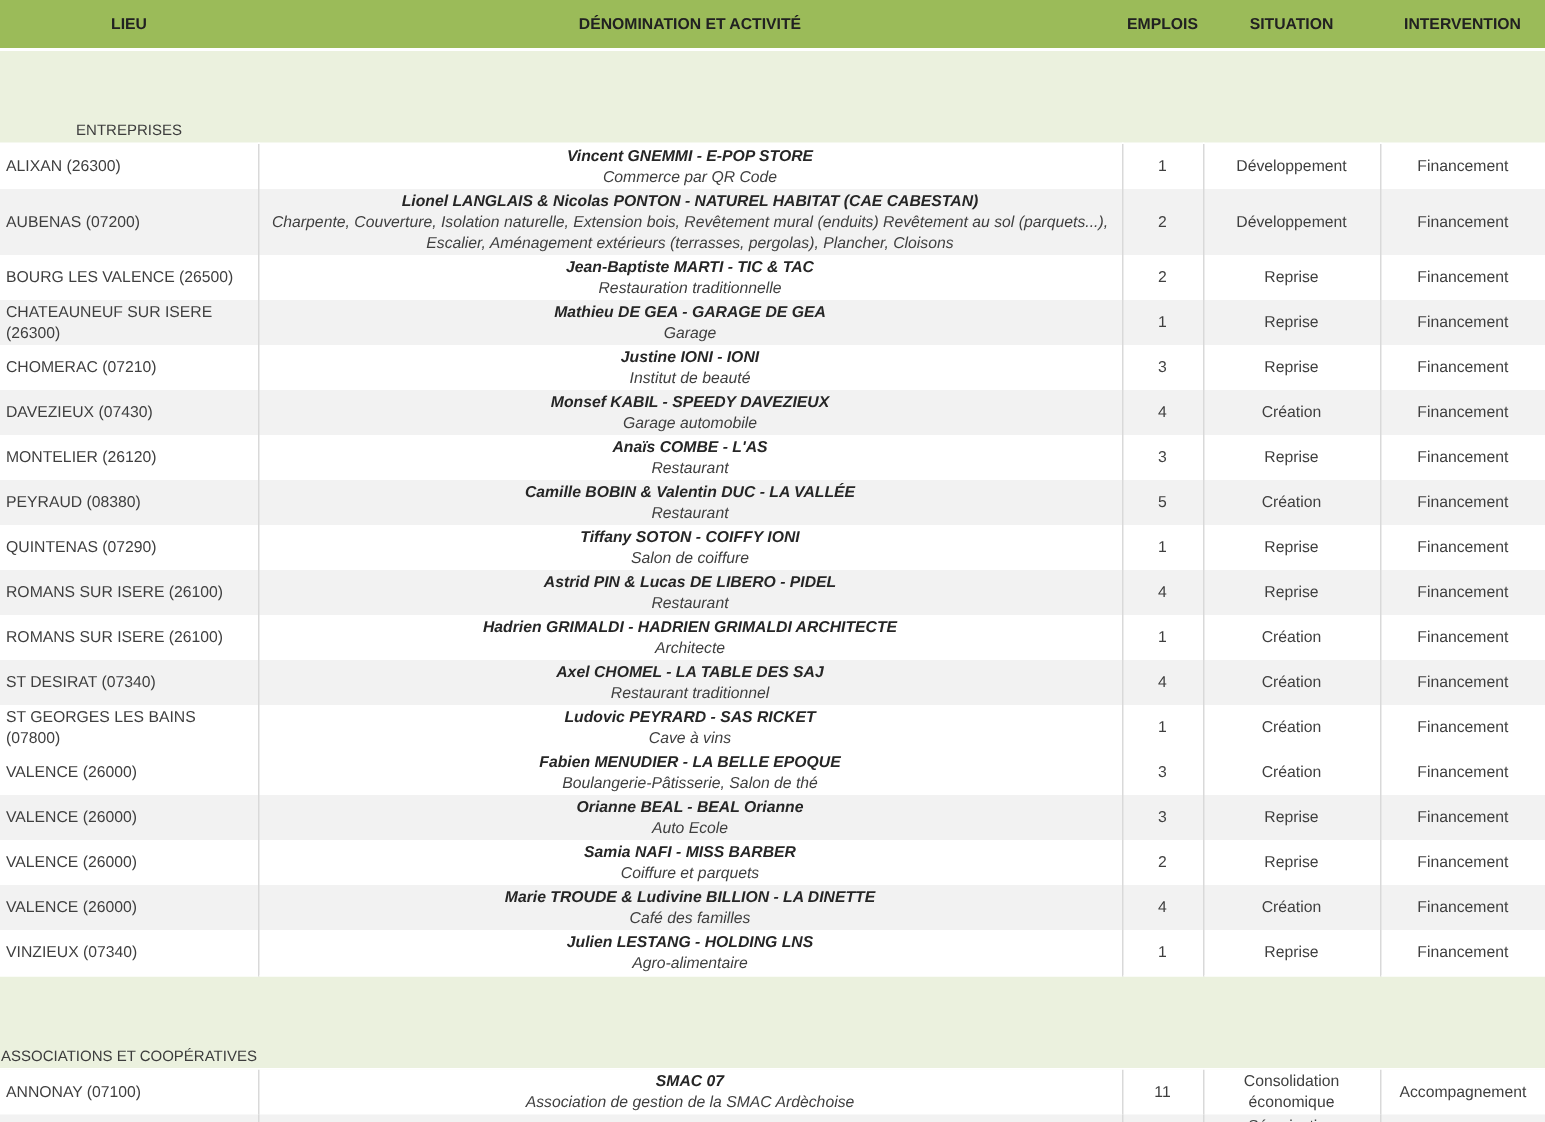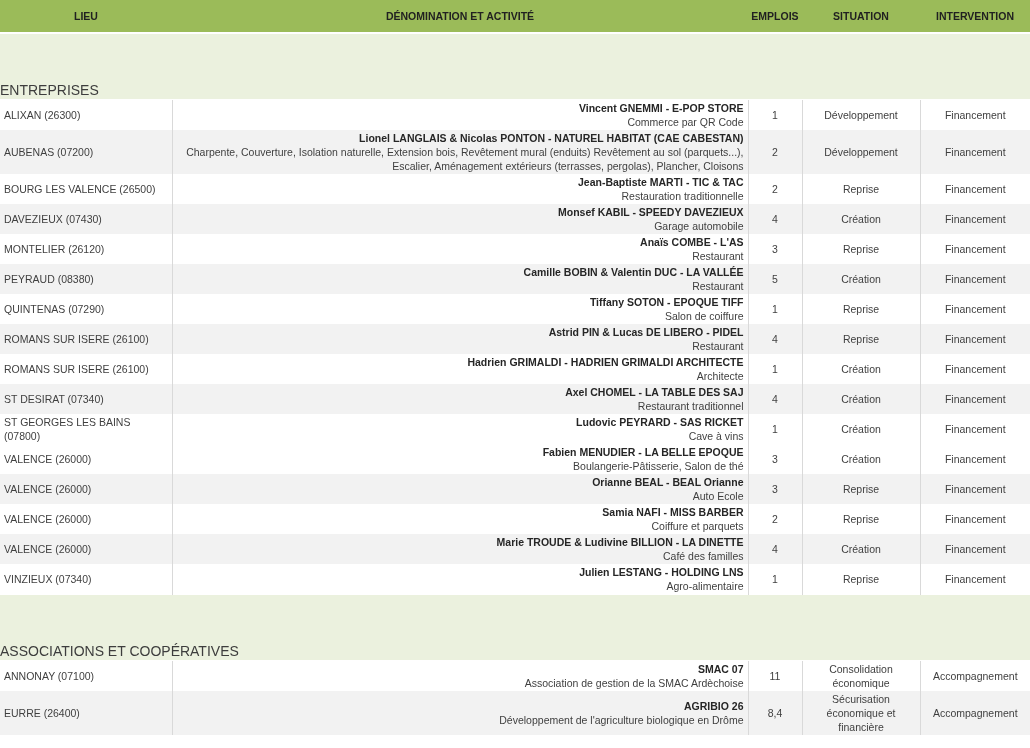--- a/index.html
+++ b/index.html
@@ -37,40 +37,40 @@
   tr.section-row td {
     height: 22px;
     padding: 0;
     border-top: 1px solid #ffffff;
     border-bottom: 1px solid #ffffff;
     vertical-align: middle;
   }
   .section-label {
     display: inline-block;
     width: 172px;
-    text-align: left;
-    font-size: 14px;
+    text-align: center;
+    font-size: 10px;
     color: #3d3d3d;
     white-space: nowrap;
     margin-top: 48px;
   }
 
   tr.data-row td {
     font-size: 10.5px;
     line-height: 14px;
     color: #3f3f3f;
     padding: 1px 4px;
     vertical-align: middle;
   }
   tr.data-row td + td { border-left: 1px solid #d9d9d9; }
   tr.band-gray { background: #f2f2f2; }
   tr.band-white { background: #ffffff; }
 
   td.c-lieu { text-align: left; }
-  td.c-denom { text-align: right; padding-left: 6px; }
+  td.c-denom { text-align: center; padding-left: 6px; font-style: italic; }
   td.c-emplois, td.c-situation, td.c-intervention { text-align: center; }
 
   .name {
     font-weight: bold;
     color: #262626;
   }
   .activity { color: #3f3f3f; }
 </style>
 <style>thead th{background:#9BBB59;}tr.section-row td{background:#EBF1DE;}tr.band-gray{background:#F2F2F2;}tr.data-row td + td{border-left-color:#D9D9D9;}</style></head>
 <body>
@@ -125,21 +125,41 @@
     <td class="c-lieu">BOURG LES VALENCE (26500)</td>
     <td class="c-denom">
       <div class="name">Jean-Baptiste MARTI - TIC &amp; TAC</div>
       <div class="activity">Restauration traditionnelle</div>
     </td>
     <td class="c-emplois">2</td>
     <td class="c-situation">Reprise</td>
     <td class="c-intervention">Financement</td>
   </tr>
 
-
+  <tr class="data-row band-gray">
+    <td class="c-lieu">CHATEAUNEUF SUR ISERE (26300)</td>
+    <td class="c-denom">
+      <div class="name">Mathieu DE GEA - GARAGE DE GEA</div>
+      <div class="activity">Garage</div>
+    </td>
+    <td class="c-emplois">1</td>
+    <td class="c-situation">Reprise</td>
+    <td class="c-intervention">Financement</td>
+  </tr>
+
+  <tr class="data-row band-white">
+    <td class="c-lieu">CHOMERAC (07210)</td>
+    <td class="c-denom">
+      <div class="name">Justine IONI - IONI</div>
+      <div class="activity">Institut de beauté</div>
+    </td>
+    <td class="c-emplois">3</td>
+    <td class="c-situation">Reprise</td>
+    <td class="c-intervention">Financement</td>
+  </tr>
 
   <tr class="data-row band-gray">
     <td class="c-lieu">DAVEZIEUX (07430)</td>
     <td class="c-denom">
       <div class="name">Monsef KABIL - SPEEDY DAVEZIEUX</div>
       <div class="activity">Garage automobile</div>
     </td>
     <td class="c-emplois">4</td>
     <td class="c-situation">Création</td>
     <td class="c-intervention">Financement</td>
@@ -163,21 +183,21 @@
       <div class="activity">Restaurant</div>
     </td>
     <td class="c-emplois">5</td>
     <td class="c-situation">Création</td>
     <td class="c-intervention">Financement</td>
   </tr>
 
   <tr class="data-row band-white">
     <td class="c-lieu">QUINTENAS (07290)</td>
     <td class="c-denom">
-      <div class="name">Tiffany SOTON - EPOQUE TIFF</div>
+      <div class="name">Tiffany SOTON - COIFFY IONI</div>
       <div class="activity">Salon de coiffure</div>
     </td>
     <td class="c-emplois">1</td>
     <td class="c-situation">Reprise</td>
     <td class="c-intervention">Financement</td>
   </tr>
 
   <tr class="data-row band-gray">
     <td class="c-lieu">ROMANS SUR ISERE (26100)</td>
     <td class="c-denom">

